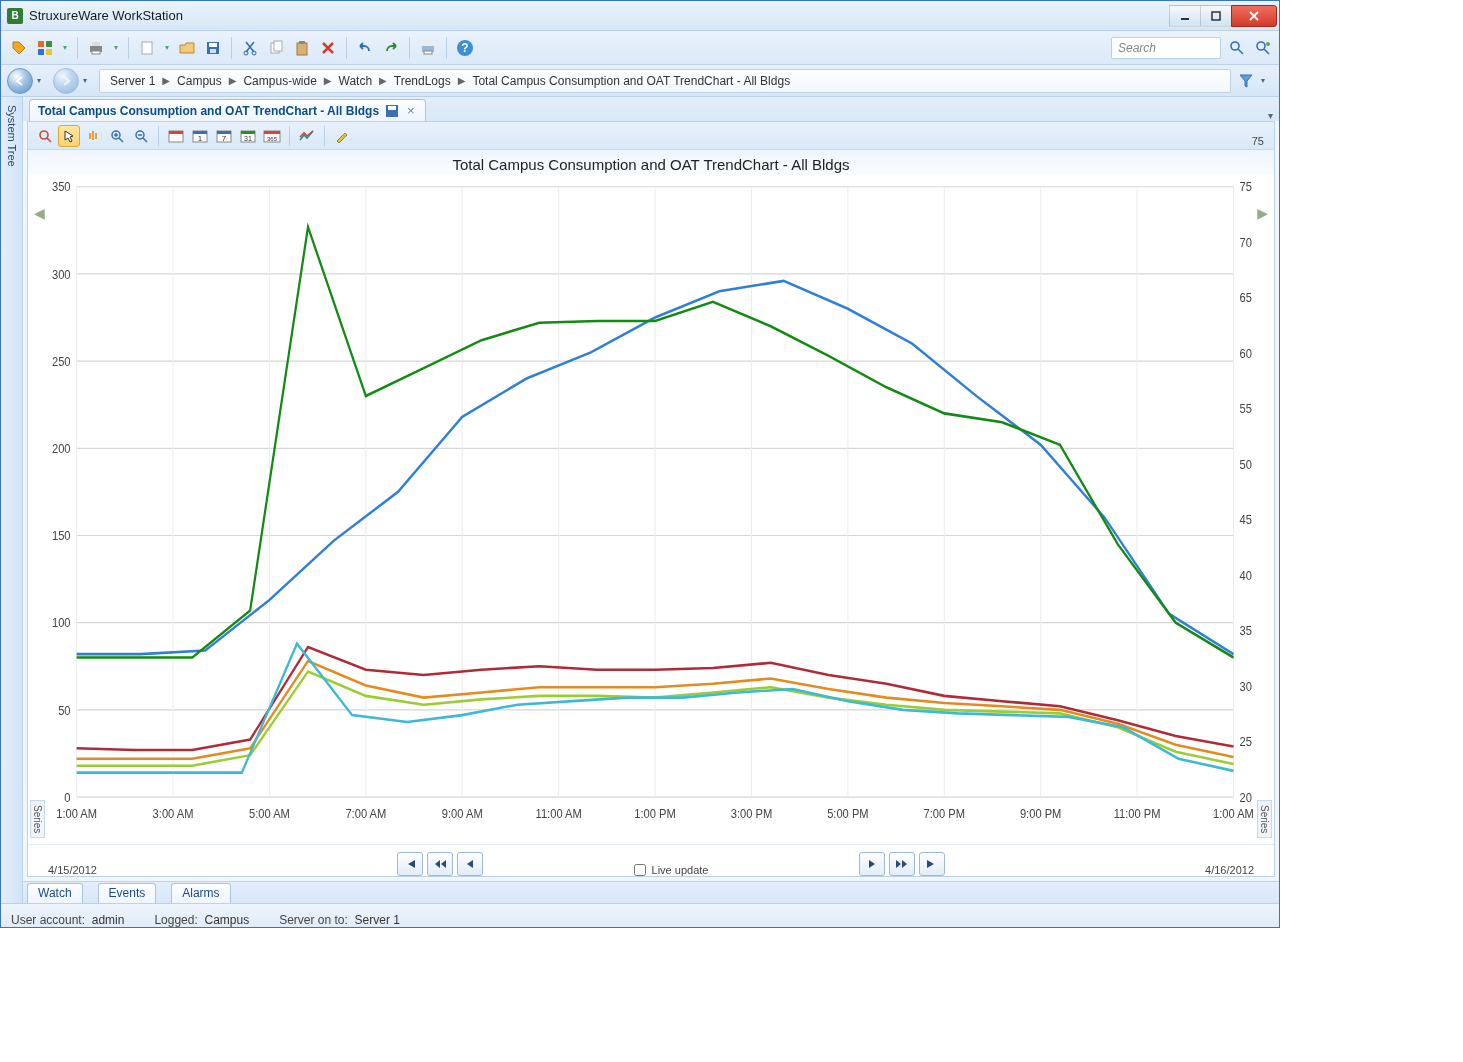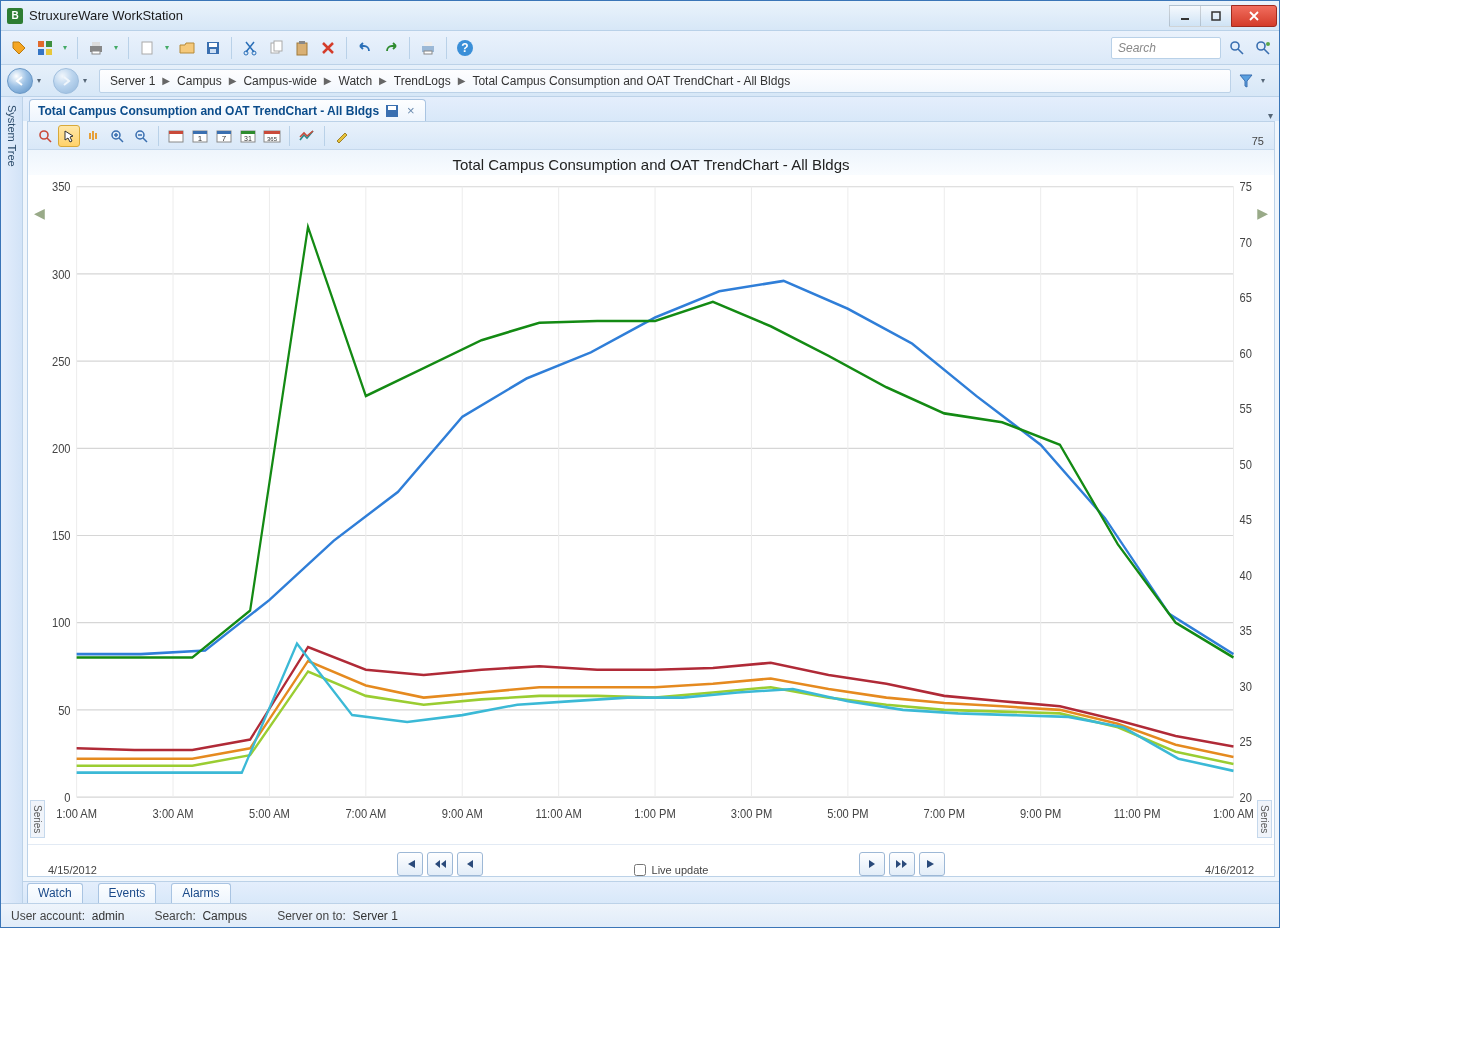--- a/index.html
+++ b/index.html
@@ -68,21 +68,21 @@
   
   .playbar { height:32px; display:flex; align-items:flex-end; padding:0 20px; font-size:11px; color:#444; border-top:1px solid #e2eaf4; }
   .play-group { display:flex; gap:4px; }
   .play-btn { width:26px; height:24px; border:1px solid #9db8d6; border-radius:3px; background:linear-gradient(#fefeff,#e2edf8); display:flex; align-items:center; justify-content:center; color:#2a4a7a; }
   .play-center { flex:1; display:flex; align-items:center; justify-content:center; gap:6px; }
   .play-center input { width:12px; height:12px; }
   
   .bottom-tabs { height:22px; background:linear-gradient(#e4eefc,#d8e8f9); display:flex; align-items:flex-end; padding-left:4px; border-top:1px solid #bcd2e8; gap:16px; }
   .bottom-tab { height:20px; border:1px solid #a9c4e2; border-bottom:none; background:linear-gradient(#fcfeff,#eef5fd); padding:2px 10px 0; font-size:12px; color:#1a4a8a; border-top-left-radius:3px; border-top-right-radius:3px; margin-right:-1px; }
   
-  .statusbar { height:24px; background:linear-gradient(#eef4fb,#e0ecf9); border-top:1px solid #bcd2e8; display:flex; align-items:center; padding:0 10px; font-size:12px; color:#333; gap:30px; }
+  .statusbar { height:24px; background:linear-gradient(#eef4fb,#e0ecf9); border-top:1px solid #bcd2e8; display:flex; align-items:flex-end; padding:0 10px; font-size:12px; color:#333; gap:30px; }
   .statusbar .lbl { color:#444; }
 </style>
 </head>
 <body>
 
 <div class="window">
 
   <div class="titlebar">
     <div class="app-icon">B</div>
     <div class="title">StruxureWare WorkStation</div>
@@ -475,17 +475,17 @@
       <div class="bottom-tabs">
         <div class="bottom-tab">Watch</div>
         <div class="bottom-tab">Events</div>
         <div class="bottom-tab">Alarms</div>
       </div>
     </div>
   </div>
 
   <div class="statusbar">
     <span><span class="lbl">User account:</span>&nbsp; <span>admin</span></span>
-    <span><span class="lbl">Search:</span>&nbsp; <span>Campus</span></span>
+    <span><span class="lbl">Logged:</span>&nbsp; <span>Campus</span></span>
     <span><span class="lbl">Server on to:</span>&nbsp; <span>Server 1</span></span>
   </div>
 
 </div>
 
 </body></html>

